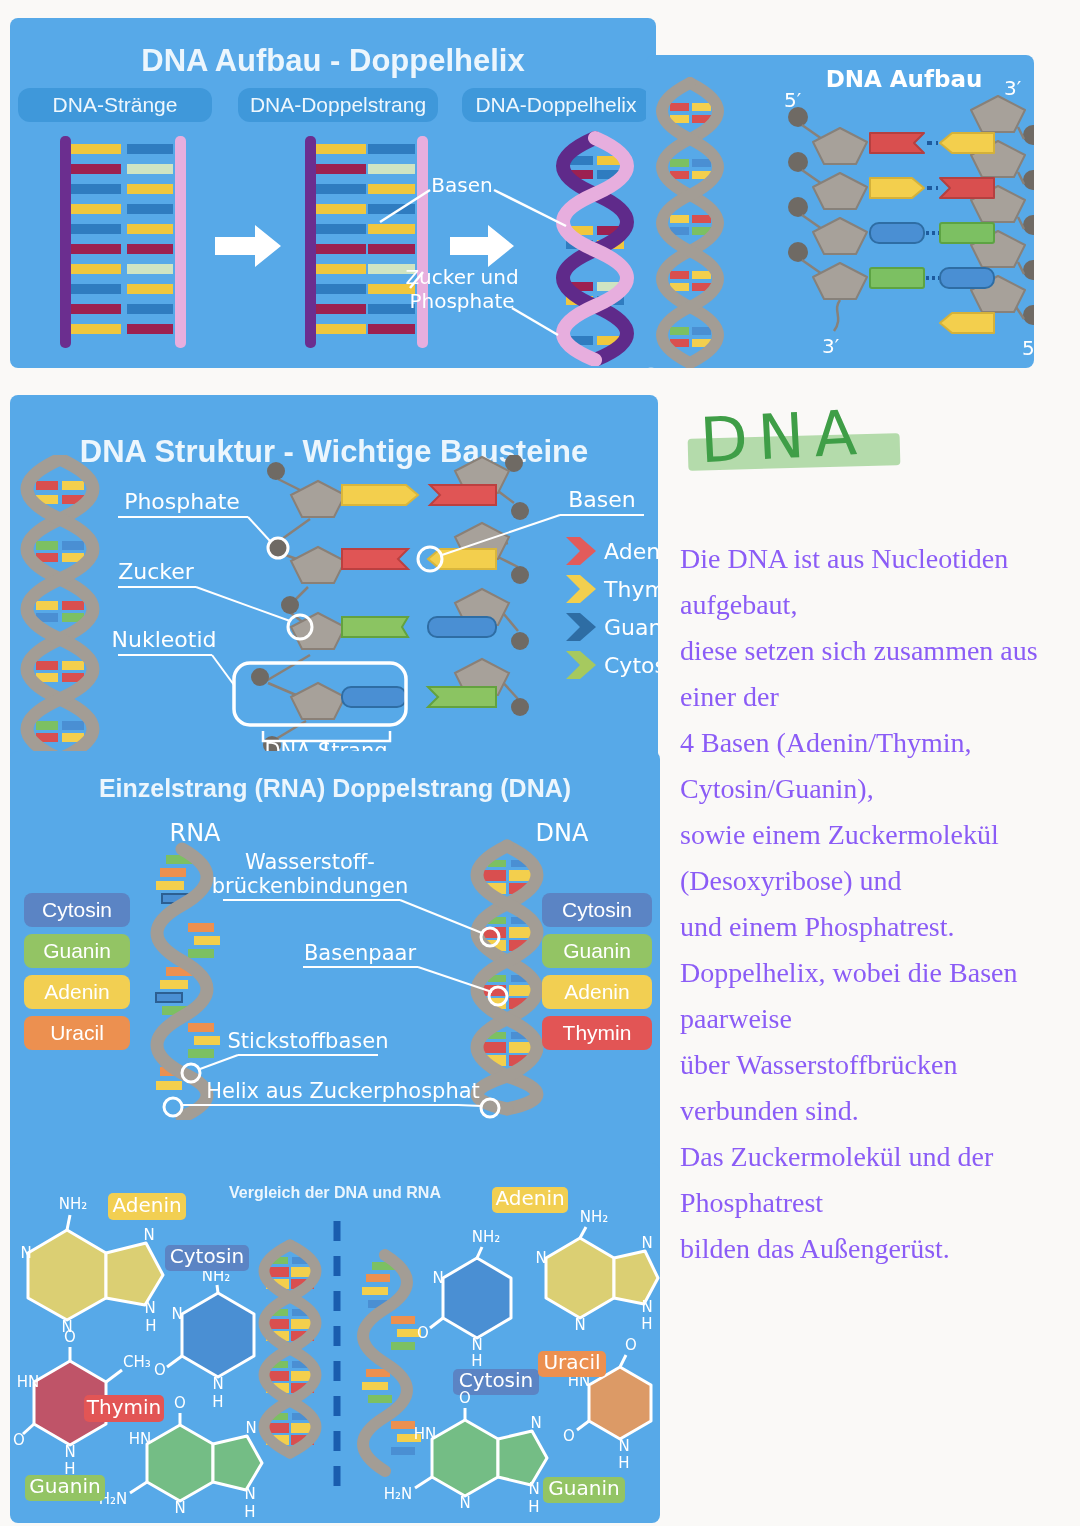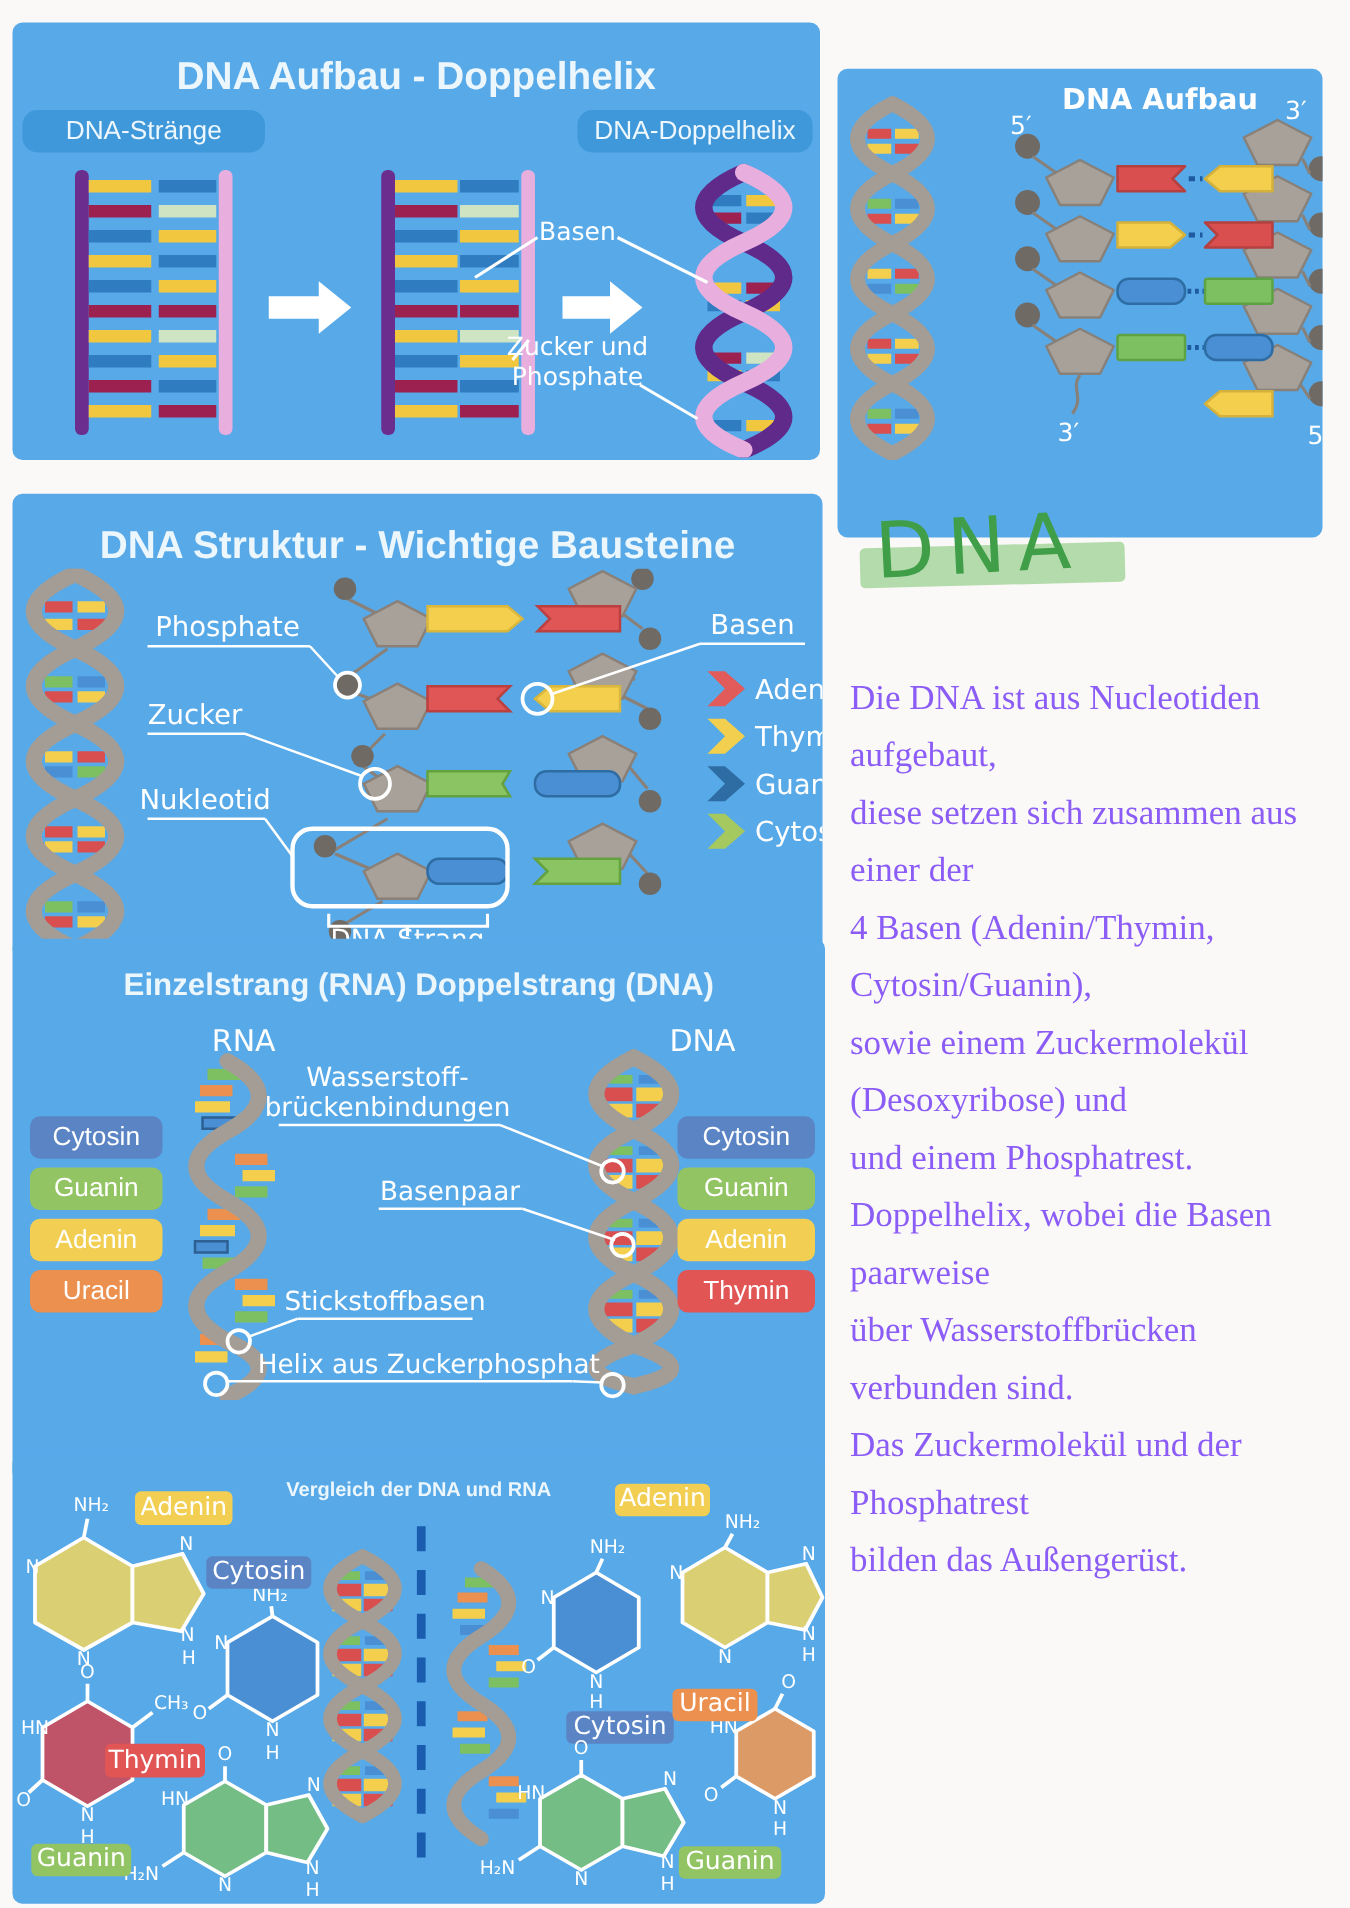--- a/index.html
+++ b/index.html
@@ -24,20 +24,21 @@
     font-size:28px;line-height:46px;color:#8b5cf6;}
 </style>
 </head>
 <body>
 
 <div class="page">
 
   <div class="panel" style="left:10px;top:18px;width:646px;height:350px;">
     <h2 class="ptitle" style="top:14px;font-size:31px;">DNA Aufbau - Doppelhelix</h2>
     <div class="tab" style="left:8px;width:194px;">DNA-Stränge</div>
+    <div class="tab" style="left:228px;width:200px;">DNA-Doppelstrang</div>
     <div class="tab" style="left:452px;width:188px;">DNA-Doppelhelix</div>
     <svg style="top:112px;" width="646" height="236" viewBox="0 0 646 236">
       <g>
         <rect x="50" y="6" width="11" height="212" rx="5" fill="#6b2e8f"></rect>
         <g>
           <rect x="61" y="14" width="50" height="10" fill="#f0c73e"></rect>
             <rect x="61" y="34" width="50" height="10" fill="#9c2151"></rect>
           <rect x="61" y="54" width="50" height="10" fill="#2f7cc0"></rect>
             <rect x="61" y="74" width="50" height="10" fill="#f0c73e"></rect>
           <rect x="61" y="94" width="50" height="10" fill="#2f7cc0"></rect>
@@ -114,21 +115,21 @@
           <path d="M484,60 L556,96" fill="none"></path>
         <path d="M400,158 L413,142" fill="none"></path>
           <path d="M502,178 L548,205" fill="none"></path>
       </g>
       <text x="452" y="62" text-anchor="middle" class="wt" font-size="20">Basen</text>
       <text x="452" y="154" text-anchor="middle" class="wt" font-size="20">Zucker und</text>
       <text x="452" y="178" text-anchor="middle" class="wt" font-size="20">Phosphate</text>
     </svg>
   </div>
 
-  <div class="panel" style="left:670px;top:55px;width:388px;height:375px;">
+  <div class="panel" style="left:646px;top:55px;width:388px;height:313px;">
     <svg width="388" height="313" viewBox="0 0 388 313">
       <text x="258" y="32" text-anchor="middle" class="wt" font-size="23" font-weight="600">DNA Aufbau</text>
       <g>
         <rect x="24" y="48" width="19" height="8" fill="#d94f4f"></rect>
           <rect x="46" y="48" width="19" height="8" fill="#f3cf4d"></rect>
         <rect x="24" y="60" width="19" height="8" fill="#f3cf4d"></rect>
           <rect x="46" y="60" width="19" height="8" fill="#d94f4f"></rect>
         <rect x="24" y="104" width="19" height="8" fill="#7cc062"></rect>
           <rect x="46" y="104" width="19" height="8" fill="#4a8fd3"></rect>
         <rect x="24" y="116" width="19" height="8" fill="#d94f4f"></rect>
@@ -202,21 +203,21 @@
         </g>
       </g>
       <text x="138" y="52" class="wt" font-size="20">5′</text>
       <text x="358" y="40" class="wt" font-size="20">3′</text>
       <text x="176" y="298" class="wt" font-size="20">3′</text>
       <text x="376" y="300" class="wt" font-size="20">5′</text>
     </svg>
   </div>
 
   <div class="panel" style="left:10px;top:395px;width:648px;height:372px;">
-    <h2 class="ptitle" style="top:12px;font-size:31px;">DNA Struktur - Wichtige Bausteine</h2>
+    <h2 class="ptitle" style="top:28px;font-size:31px;">DNA Struktur - Wichtige Bausteine</h2>
     <svg style="top:60px;" width="648" height="308" viewBox="0 0 648 308">
       <g>
         <rect x="26" y="26" width="22" height="9" fill="#d94f4f"></rect>
           <rect x="52" y="26" width="22" height="9" fill="#f3cf4d"></rect>
         <rect x="26" y="40" width="22" height="9" fill="#f3cf4d"></rect>
           <rect x="52" y="40" width="22" height="9" fill="#d94f4f"></rect>
         <rect x="26" y="86" width="22" height="9" fill="#7cc062"></rect>
           <rect x="52" y="86" width="22" height="9" fill="#4a8fd3"></rect>
         <rect x="26" y="98" width="22" height="9" fill="#d94f4f"></rect>
           <rect x="52" y="98" width="22" height="9" fill="#f3cf4d"></rect>

